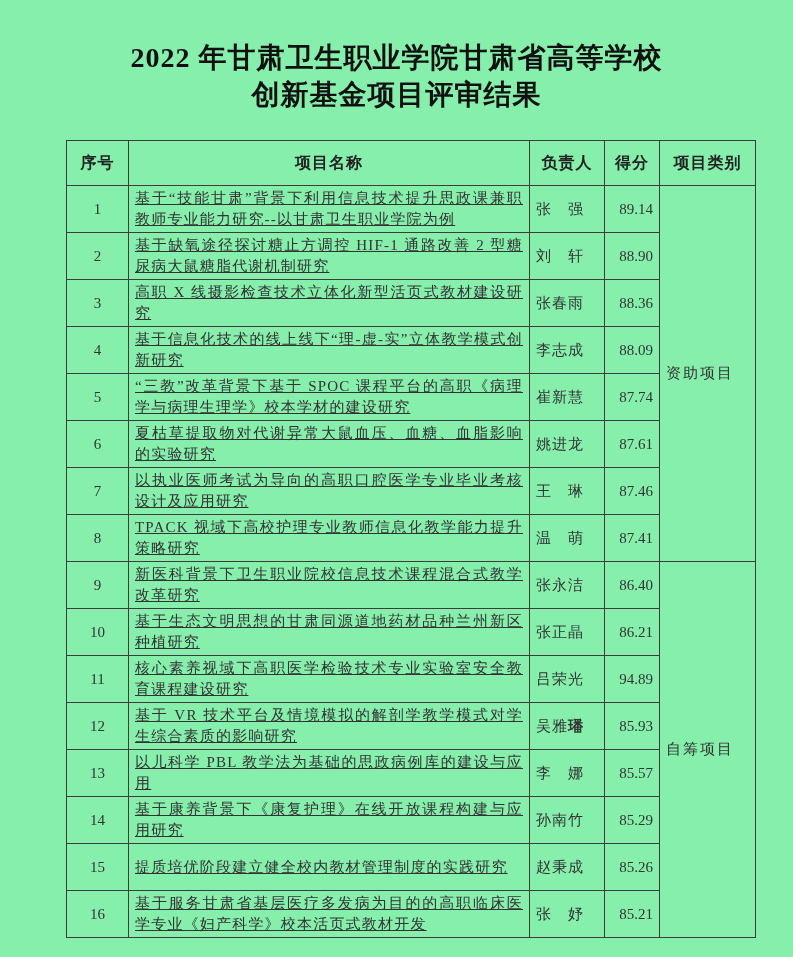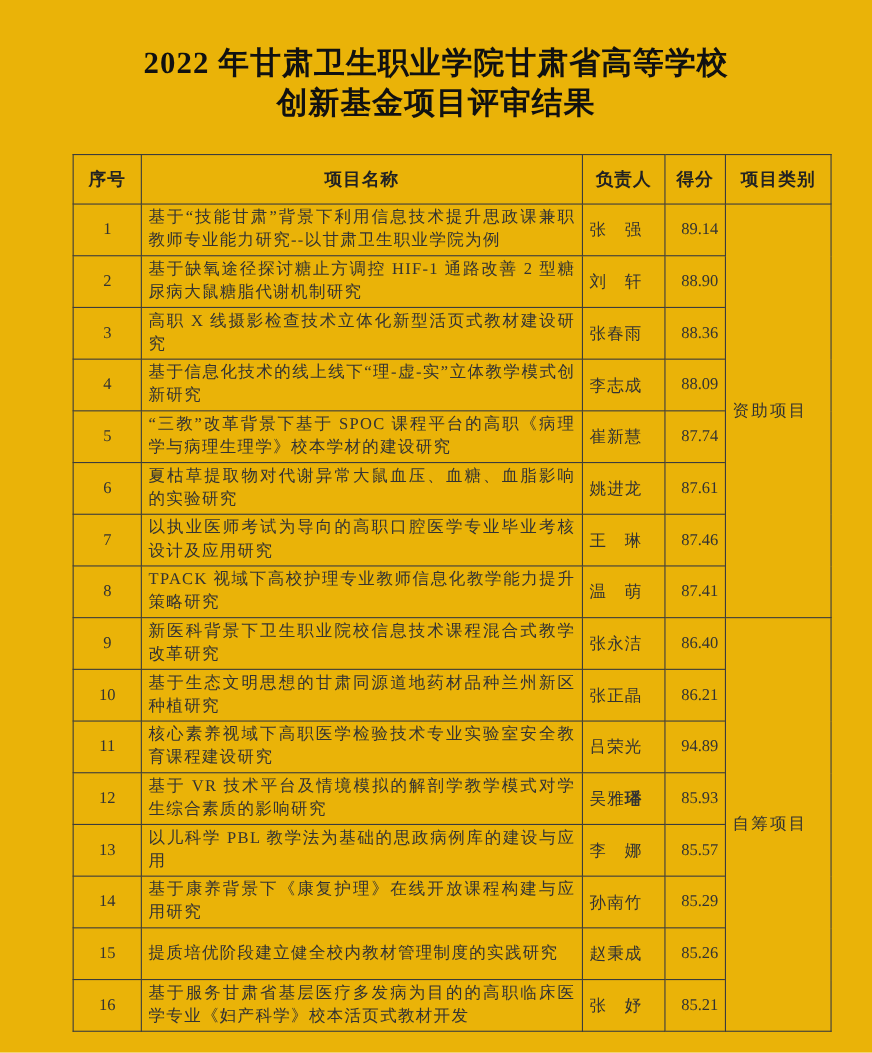--- a/index.html
+++ b/index.html
@@ -7,21 +7,21 @@
     margin: 0;
     padding: 0;
     background: #ffffff;
     font-family: "Liberation Serif", "DejaVu Serif", serif;
     color: #2b2b2b;
   }
   .page {
     position: relative;
     width: 793px;
     height: 957px;
-    background: #eab308;
+    background: #86efac;
     overflow: hidden;
   }
   .title {
     margin: 0;
     padding-top: 40px;
     text-align: center;
     font-size: 28px;
     line-height: 1.32;
     font-weight: 700;
     color: #111111;
@@ -52,20 +52,21 @@
     color: #222222;
     letter-spacing: 1px;
     font-size: 16px;
   }
   td.c-index  { text-align: center; }
   td.c-name   {
     text-align: justify;
     letter-spacing: 1.2px;
     line-height: 21px;
     padding: 3px 8px;
+    text-decoration: underline;
   }
   td.c-leader { letter-spacing: 1px; white-space: nowrap; }
   td.c-score  { text-align: right; }
   td.c-category {
     text-align: left;
     letter-spacing: 2px;
     color: #333333;
   }
   .leader-bold {
     font-weight: 700;

